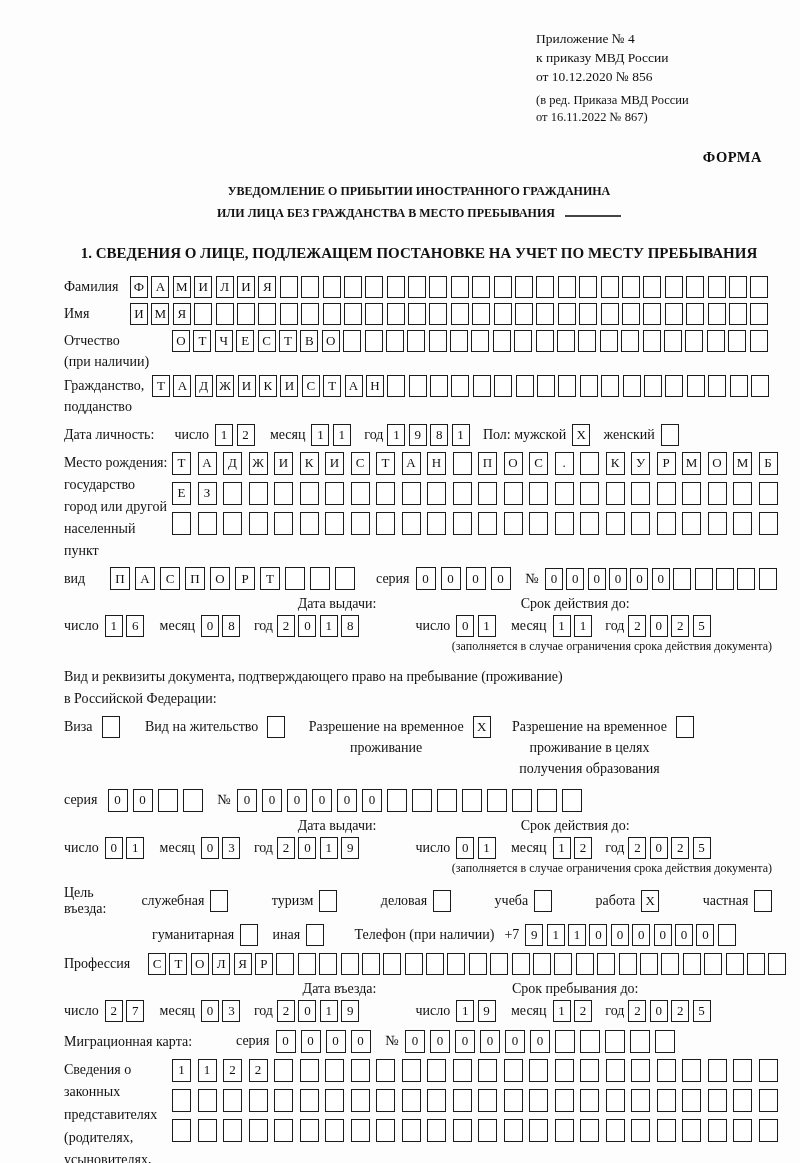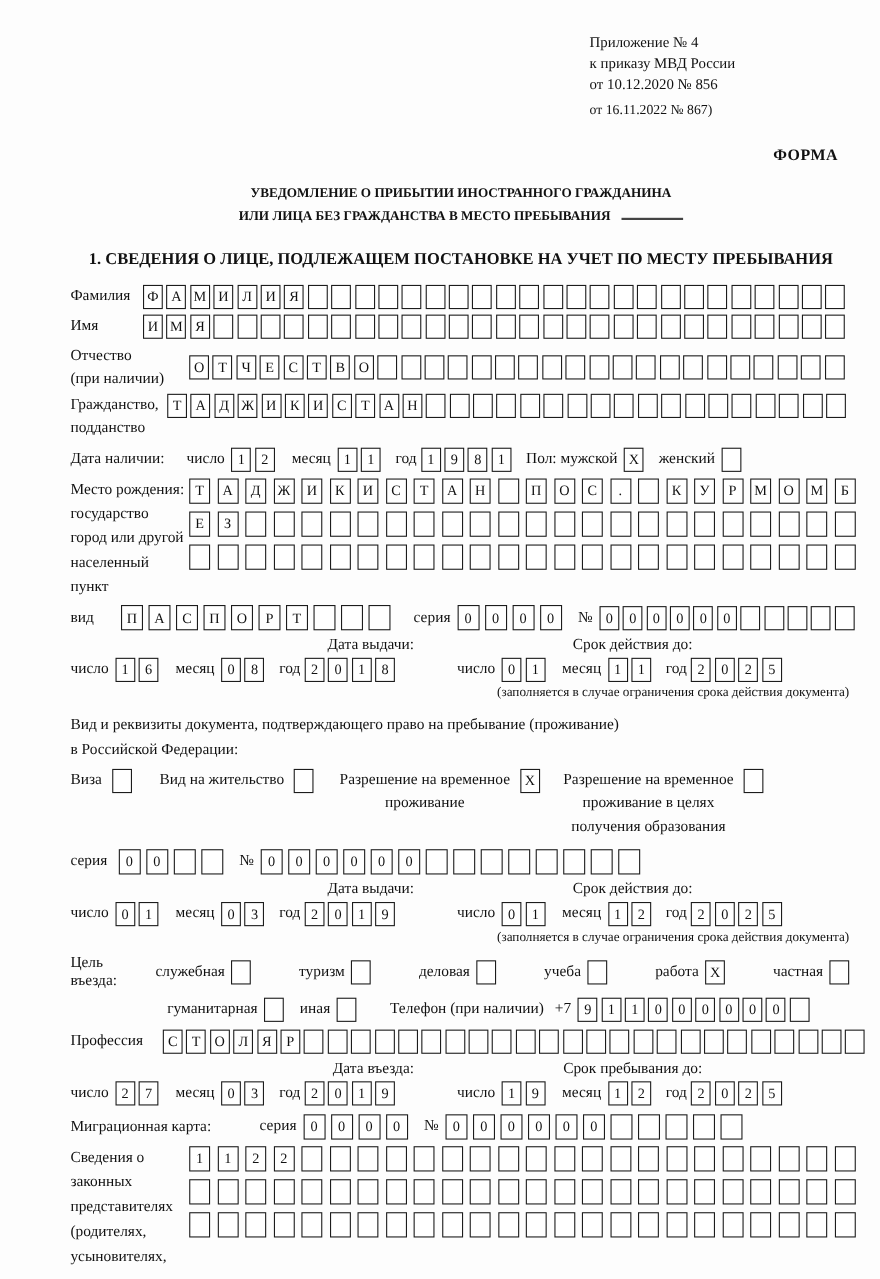--- a/index.html
+++ b/index.html
@@ -41,20 +41,21 @@
 </head>
 <body>
 
 <div class="page">
 
   <div class="hdr">
     <div>Приложение № 4</div>
     <div>к приказу МВД России</div>
     <div>от 10.12.2020 № 856</div>
     <div class="amend">
+      <div>(в ред. Приказа МВД России</div>
       <div>от 16.11.2022 № 867)</div>
     </div>
   </div>
 
   <div class="forma">ФОРМА</div>
 
   <div class="title">
     <div>УВЕДОМЛЕНИЕ О ПРИБЫТИИ ИНОСТРАННОГО ГРАЖДАНИНА</div>
     <div><span>ИЛИ ЛИЦА БЕЗ ГРАЖДАНСТВА В МЕСТО ПРЕБЫВАНИЯ</span><span class="ul-blank"></span></div>
   </div>
@@ -126,21 +127,21 @@
         <span class="bx"></span>
         <span class="bx"></span>
         <span class="bx"></span>
         <span class="bx"></span>
         <span class="bx"></span>
         <span class="bx"></span>
         <span class="bx"></span>
       </span>
   </div>
 
-  <div class="row" style="align-items:center;">
+  <div class="row" style="align-items:flex-start;">
     <span class="lblcol" style="width:108px;">
       <div>Отчество</div>
       <div>(при наличии)</div>
     </span>
     <span class="boxes">
         <span class="bx">О</span>
         <span class="bx">Т</span>
         <span class="bx">Ч</span>
         <span class="bx">Е</span>
         <span class="bx">С</span>
@@ -202,21 +203,21 @@
         <span class="bx"></span>
         <span class="bx"></span>
         <span class="bx"></span>
         <span class="bx"></span>
         <span class="bx"></span>
         <span class="bx"></span>
       </span>
   </div>
 
   <div class="row" style="margin-top:7px;">
-    <span class="mr10">Дата наличии:</span>
+    <span class="mr10">Дата личность:</span>
     <span class="dg">
       <span class="dlbl ml10">число</span>
       <span class="boxes">
           <span class="bx">1</span>
           <span class="bx">2</span>
         </span>
       <span class="dlbl2">месяц</span>
       <span class="boxes">
           <span class="bx">1</span>
           <span class="bx">1</span>

